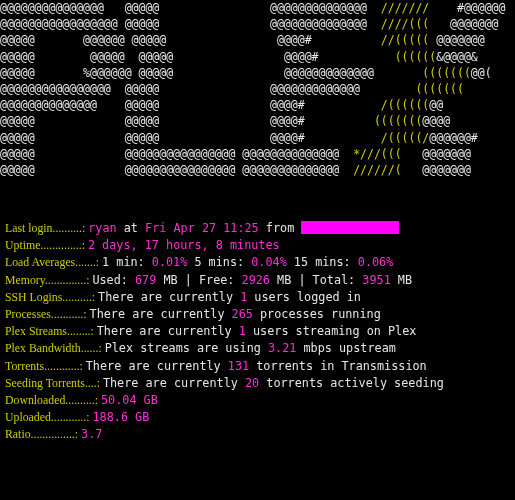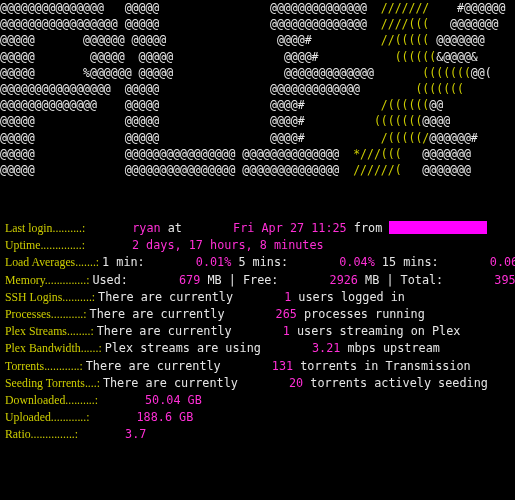--- a/index.html
+++ b/index.html
@@ -46,21 +46,21 @@
     position: absolute;
     left: 5px;
     top: 220px;
     white-space: pre;
     font-size: 11.8px;
     line-height: 17.2px;
   }
   .row { display: block; height: 17.2px; }
   .lbl { color: #cdcd00; font-family: Liberation Serif, serif; }
   .txt { color: #e6e6e6; }
-  .val { color: #ff2fd6; margin-left: 44px; }
+  .val { color: #ff2fd6; }
   .redact {
     display: inline-block;
     width: 98px;
     height: 13px;
     background: #ff00ff;
     vertical-align: -2px;
   }
 
   
   #footer {

